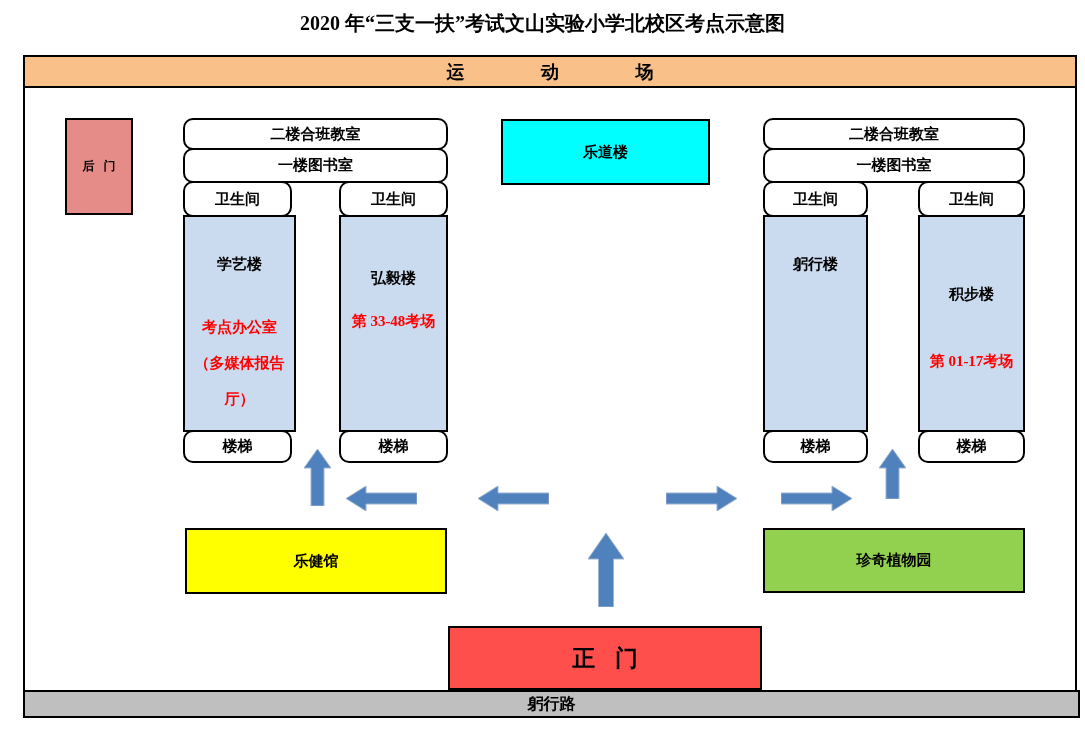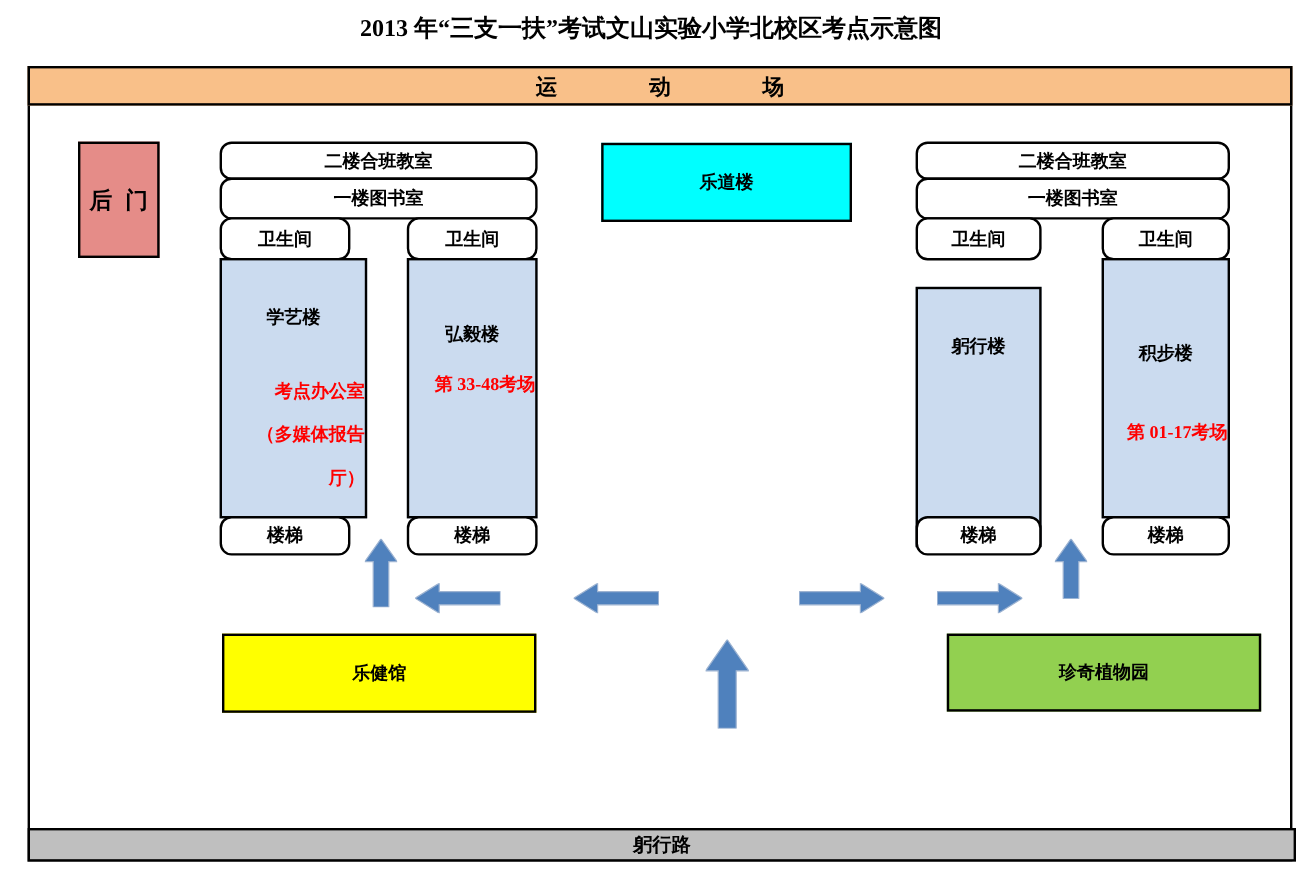--- a/index.html
+++ b/index.html
@@ -2,72 +2,72 @@
 <html><head>
 <meta charset="utf-8">
 <style>
   html,body{margin:0;padding:0;background:#fff;}
   body{font-family:"Liberation Serif","DejaVu Serif",serif;color:#000;}
   #stage{position:relative;width:1085px;height:731px;background:#fff;overflow:hidden;font-weight:bold;}
   .abs{position:absolute;box-sizing:border-box;}
   .box{position:absolute;box-sizing:border-box;border:2px solid #000;display:flex;align-items:center;justify-content:center;font-weight:bold;text-align:center;}
   .page-title{position:absolute;top:10px;left:0;width:100%;text-align:center;font-size:20px;font-weight:bold;}
   .banner{background:#F9C089;font-size:18px;word-spacing:72px;}
-  .back-gate{background:#E58C88;font-size:19px;word-spacing:6px;}
+  .back-gate{background:#E58C88;font-size:12px;word-spacing:6px;}
   .white-cell{background:#fff;font-size:15px;border-radius:10px;}
   .tower-body{background:#CBDBEF;border:2px solid #000;position:absolute;box-sizing:border-box;}
   .tower-name{position:absolute;left:0;width:100%;text-align:center;font-size:15px;font-weight:bold;}
-  .tower-note{position:absolute;left:0;width:100%;text-align:right;font-size:15px;font-weight:bold;color:#FF0000;white-space:pre-line;line-height:36px;}
+  .tower-note{position:absolute;left:0;width:100%;text-align:center;font-size:15px;font-weight:bold;color:#FF0000;white-space:pre-line;line-height:36px;}
   .cyan-box{background:#00FFFF;font-size:15px;}
   .yellow-box{background:#FFFF00;font-size:15px;}
   .green-box{background:#92D050;font-size:15px;}
   .red-gate{background:#FF4F4D;font-size:23px;word-spacing:14px;}
   .road{background:#BFBFBF;font-size:16px;}
   .arrow{position:absolute;}
   .arrow polygon{fill:#4F81BD;stroke:#9DB3D1;stroke-width:1;}
 </style>
 </head>
 <body>
 
 <div id="stage">
 
-  <div class="page-title">2013 年“三支一扶”考试文山实验小学北校区考点示意图</div>
+  <div class="page-title">2020 年“三支一扶”考试文山实验小学北校区考点示意图</div>
 
   <div class="abs" style="left:23px;top:55px;width:1054px;height:663px;border:2px solid #000;"></div>
 
   <div class="box banner" style="left:23px;top:55px;width:1054px;height:33px;">运 动 场</div>
 
   <div class="box back-gate" style="left:65px;top:118px;width:68px;height:97px;">后 门</div>
 
   <div class="box white-cell" style="left:183px;top:118px;width:265px;height:32px;">二楼合班教室</div>
   <div class="box white-cell" style="left:183px;top:148px;width:265px;height:35px;">一楼图书室</div>
 
   <div class="box white-cell" style="left:183px;top:181px;width:109px;height:36px;">卫生间</div>
-  <div class="tower-body" style="left:183px;top:215px;width:123px;height:217px;">
+  <div class="tower-body" style="left:183px;top:215px;width:113px;height:217px;">
     <span class="tower-name" style="top:38px;">学艺楼</span>
     <span class="tower-note" style="top:92px;">考点办公室
 （多媒体报告
 厅）</span>
   </div>
   <div class="box white-cell" style="left:183px;top:430px;width:109px;height:33px;">楼梯</div>
 
   <div class="box white-cell" style="left:339px;top:181px;width:109px;height:36px;">卫生间</div>
   <div class="tower-body" style="left:339px;top:215px;width:109px;height:217px;">
     <span class="tower-name" style="top:52px;">弘毅楼</span>
     <span class="tower-note" style="top:86px;">第 33-48考场</span>
   </div>
   <div class="box white-cell" style="left:339px;top:430px;width:109px;height:33px;">楼梯</div>
 
   <div class="box cyan-box" style="left:501px;top:119px;width:209px;height:66px;">乐道楼</div>
 
   <div class="box white-cell" style="left:763px;top:118px;width:262px;height:32px;">二楼合班教室</div>
   <div class="box white-cell" style="left:763px;top:148px;width:262px;height:35px;">一楼图书室</div>
 
   <div class="box white-cell" style="left:763px;top:181px;width:105px;height:36px;">卫生间</div>
-  <div class="tower-body" style="left:763px;top:215px;width:105px;height:217px;margin-top:24px;">
+  <div class="tower-body" style="left:763px;top:215px;width:105px;height:217px;">
     <span class="tower-name" style="top:38px;">躬行楼</span>
   </div>
   <div class="box white-cell" style="left:763px;top:430px;width:105px;height:33px;">楼梯</div>
 
   <div class="box white-cell" style="left:918px;top:181px;width:107px;height:36px;">卫生间</div>
   <div class="tower-body" style="left:918px;top:215px;width:107px;height:217px;">
     <span class="tower-name" style="top:68px;">积步楼</span>
     <span class="tower-note" style="top:126px;">第 01-17考场</span>
   </div>
   <div class="box white-cell" style="left:918px;top:430px;width:107px;height:33px;">楼梯</div>
@@ -89,18 +89,19 @@
   </svg>
   <svg class="arrow" style="left:879px;top:449px;" width="27" height="50" viewBox="0 0 27 50">
     <polygon points="13.5,0 27,19 20,19 20,50 7,50 7,19 0,19"></polygon>
   </svg>
   <svg class="arrow" style="left:588px;top:533px;" width="36" height="74" viewBox="0 0 36 74">
     <polygon points="18,0 36,26 25.5,26 25.5,74 10.5,74 10.5,26 0,26"></polygon>
   </svg>
 
   <div class="box yellow-box" style="left:185px;top:528px;width:262px;height:66px;">乐健馆</div>
 
-  <div class="box green-box" style="left:763px;top:528px;width:262px;height:65px;margin-left:26px;">珍奇植物园</div>
+  <div class="box green-box" style="left:763px;top:528px;width:262px;height:65px;">珍奇植物园</div>
 
+  <div class="box red-gate" style="left:448px;top:626px;width:314px;height:64px;">正 门</div>
 
   <div class="box road" style="left:23px;top:690px;width:1057px;height:28px;">躬行路</div>
 
 </div>
 
 </body></html>

